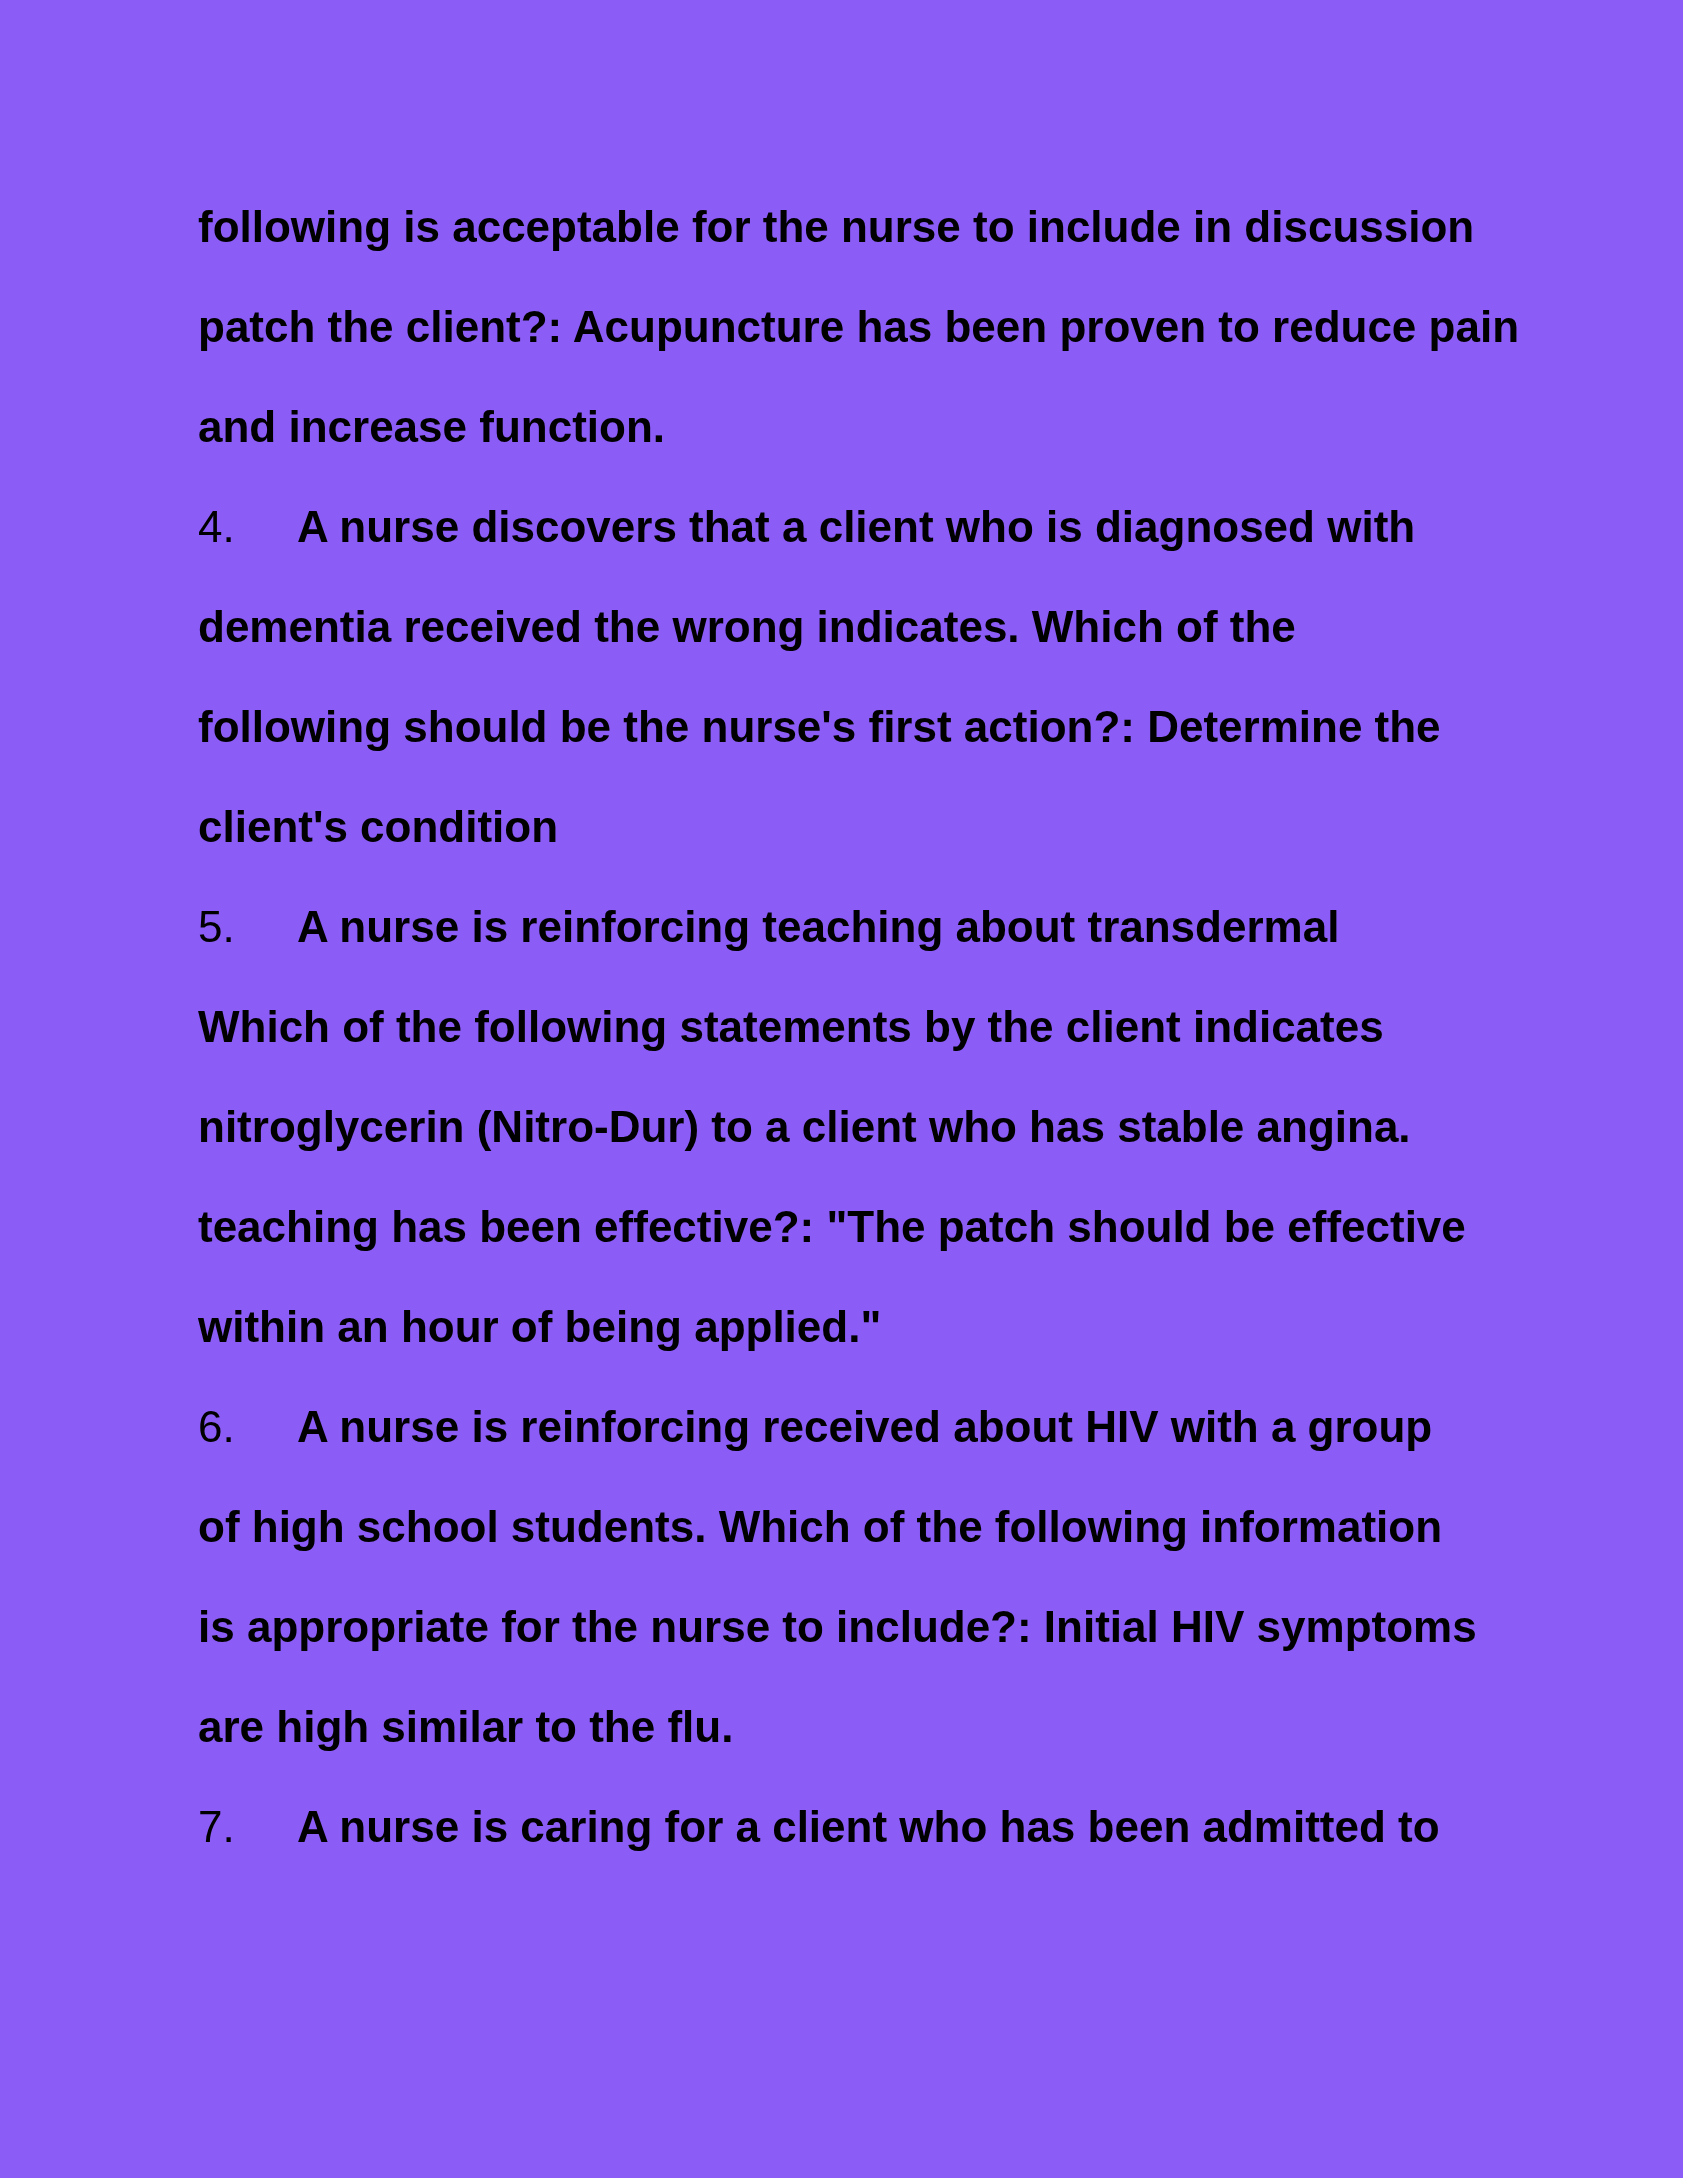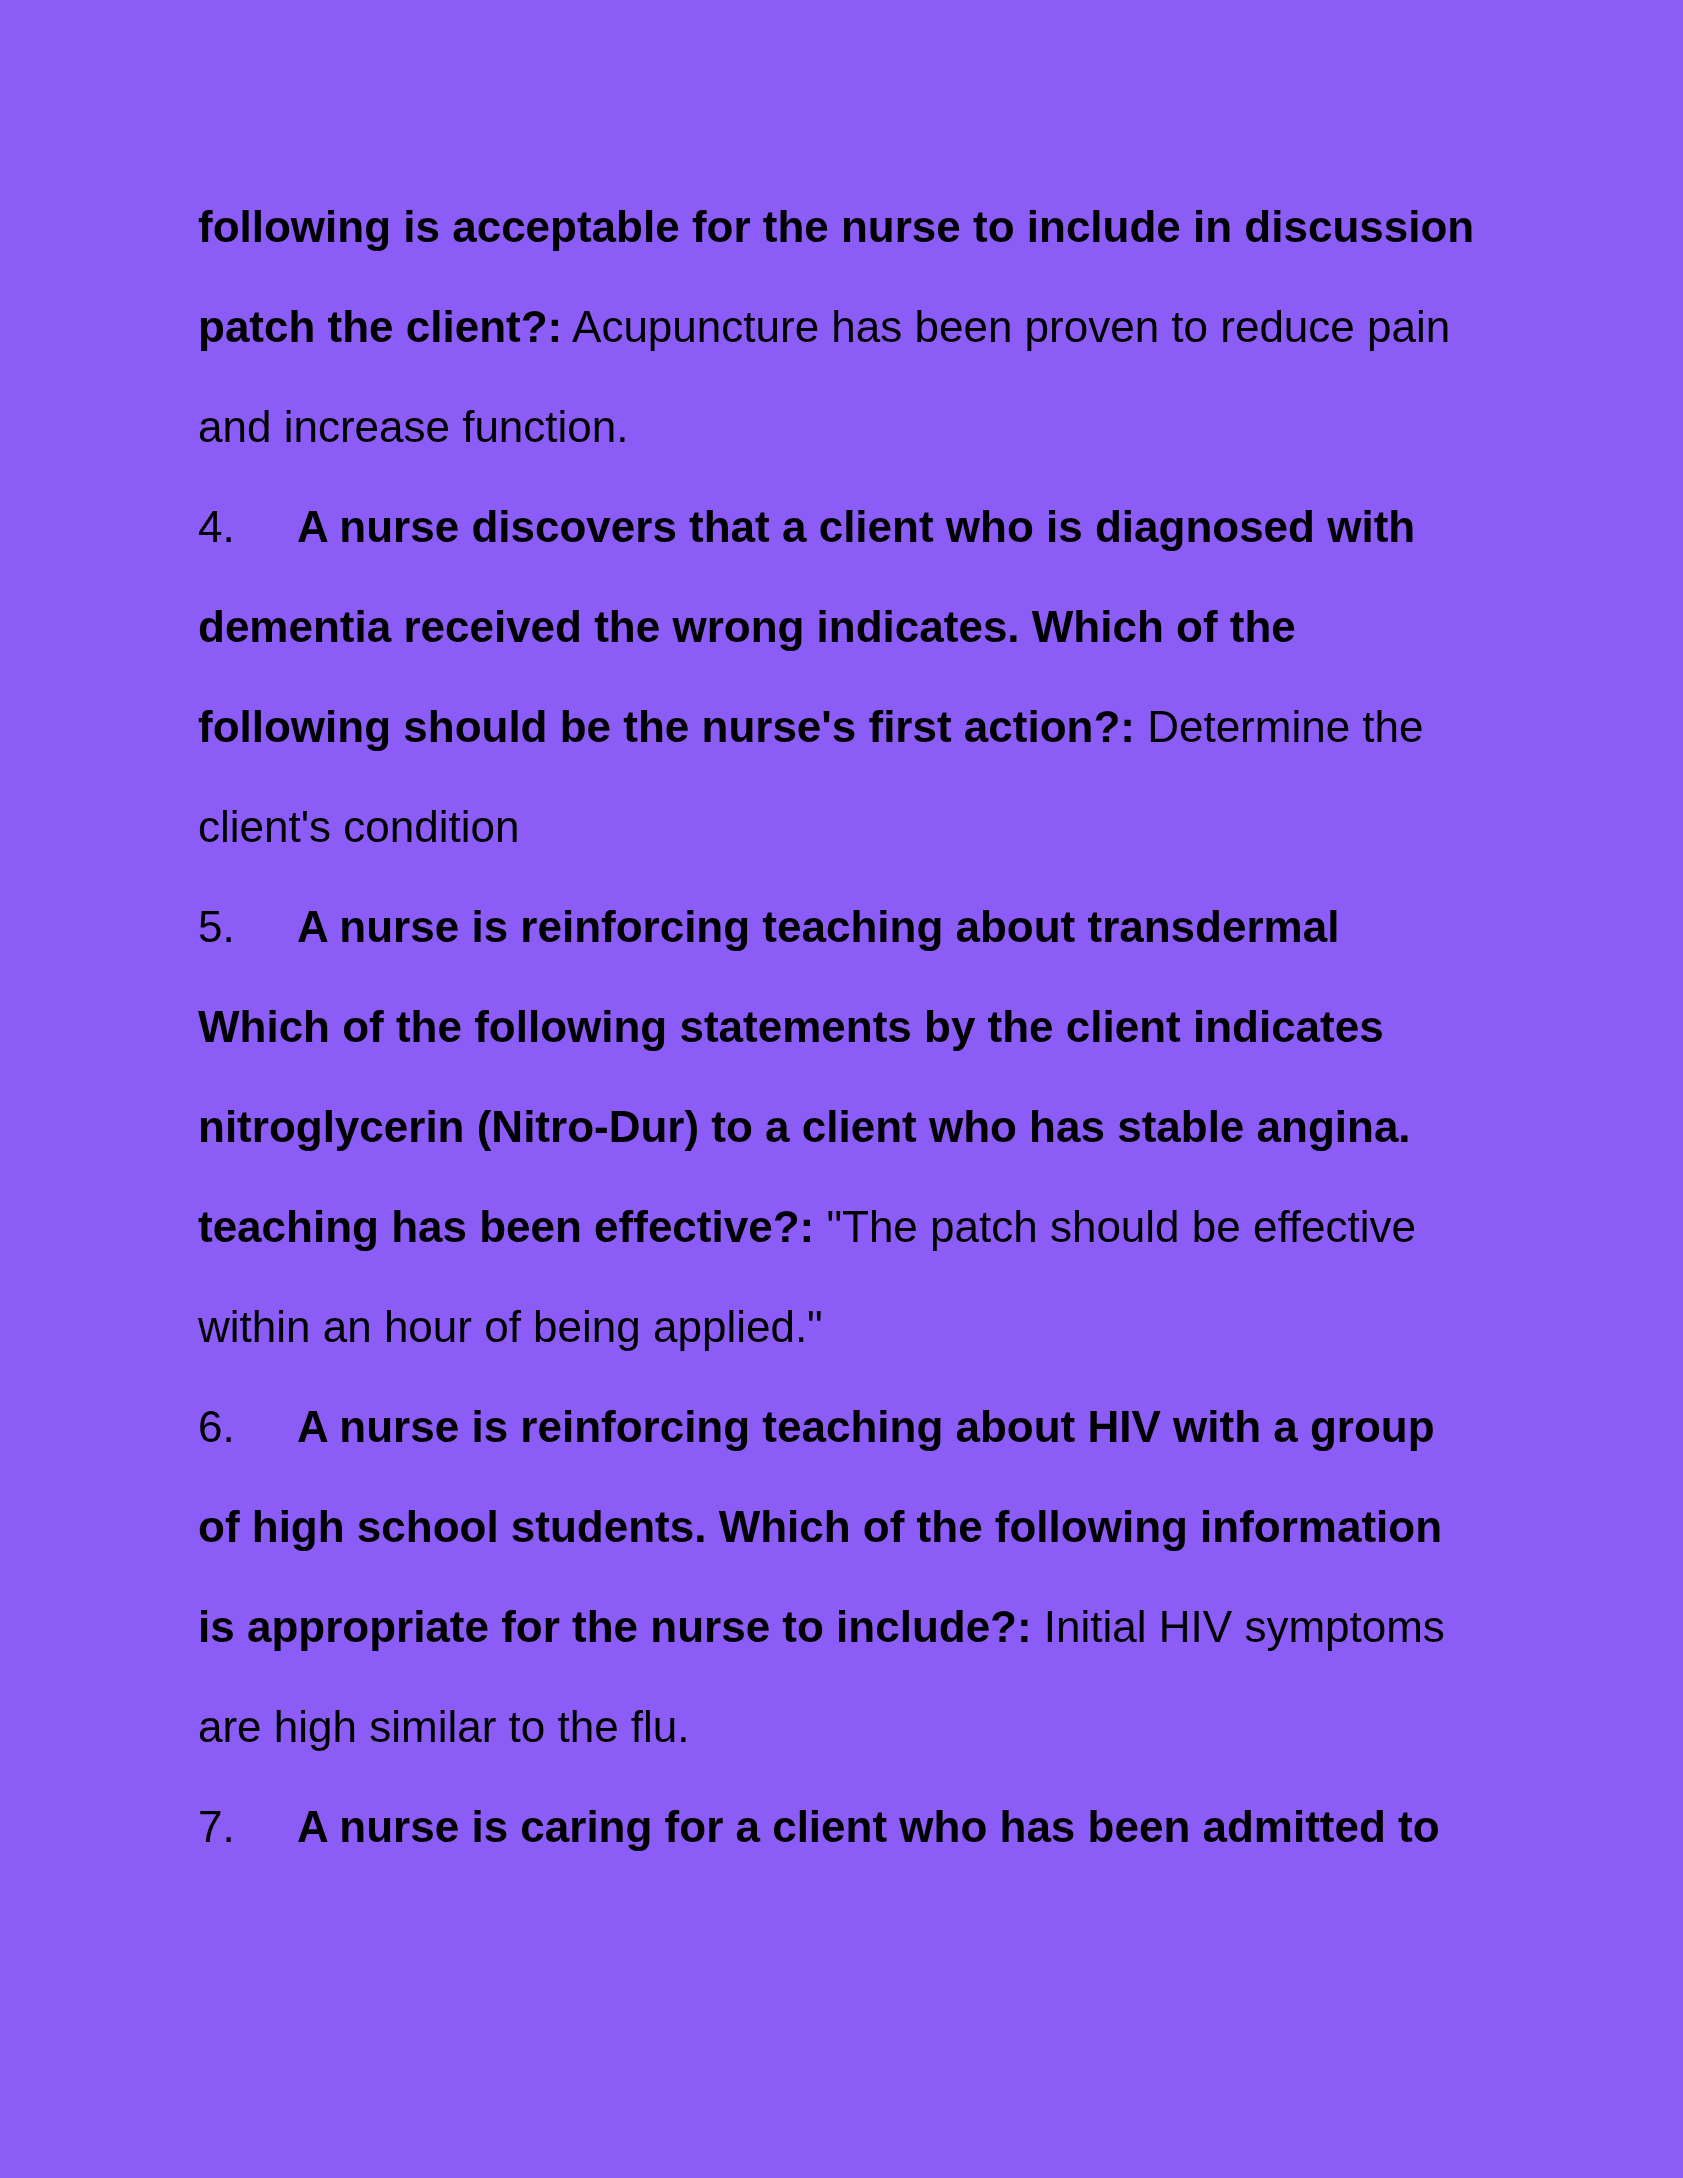--- a/index.html
+++ b/index.html
@@ -38,40 +38,40 @@
   }
   .list-number {
     display: inline-block;
     width: 99px;
     font-weight: normal;
   }
   .seg-bold {
     font-weight: bold;
   }
   .seg-regular {
-    font-weight: normal;
+    font-weight: bold;
   }
 </style>
 </head>
 <body style="background: rgb(255, 255, 255);">
 
 <div class="doc-page">
   <div class="text-block" id="text-block" style="color: rgb(0, 0, 0);">
       <div class="text-line"><span class="seg-bold">following is acceptable for the nurse to include in discussion</span></div>
       <div class="text-line"><span class="seg-bold">patch the client?:</span><span class="seg-regular"> Acupuncture has been proven to reduce pain</span></div>
       <div class="text-line"><span class="seg-regular">and increase function.</span></div>
       <div class="text-line"><span class="list-number">4.</span><span class="seg-bold">A nurse discovers that a client who is diagnosed with</span></div>
       <div class="text-line"><span class="seg-bold">dementia received the wrong indicates. Which of the</span></div>
       <div class="text-line"><span class="seg-bold">following should be the nurse's first action?:</span><span class="seg-regular"> Determine the</span></div>
       <div class="text-line"><span class="seg-regular">client's condition</span></div>
       <div class="text-line"><span class="list-number">5.</span><span class="seg-bold">A nurse is reinforcing teaching about transdermal</span></div>
       <div class="text-line"><span class="seg-bold">Which of the following statements by the client indicates</span></div>
       <div class="text-line"><span class="seg-bold">nitroglycerin (Nitro-Dur) to a client who has stable angina.</span></div>
       <div class="text-line"><span class="seg-bold">teaching has been effective?:</span><span class="seg-regular"> "The patch should be effective</span></div>
       <div class="text-line"><span class="seg-regular">within an hour of being applied."</span></div>
-      <div class="text-line"><span class="list-number">6.</span><span class="seg-bold">A nurse is reinforcing teaching about HIV with a group</span></div>
+      <div class="text-line"><span class="list-number">6.</span><span class="seg-bold">A nurse is reinforcing received about HIV with a group</span></div>
       <div class="text-line"><span class="seg-bold">of high school students. Which of the following information</span></div>
       <div class="text-line"><span class="seg-bold">is appropriate for the nurse to include?:</span><span class="seg-regular"> Initial HIV symptoms</span></div>
       <div class="text-line"><span class="seg-regular">are high similar to the flu.</span></div>
       <div class="text-line"><span class="list-number">7.</span><span class="seg-bold">A nurse is caring for a client who has been admitted to</span></div>
     </div>
 </div>
 
 
 </body></html>

